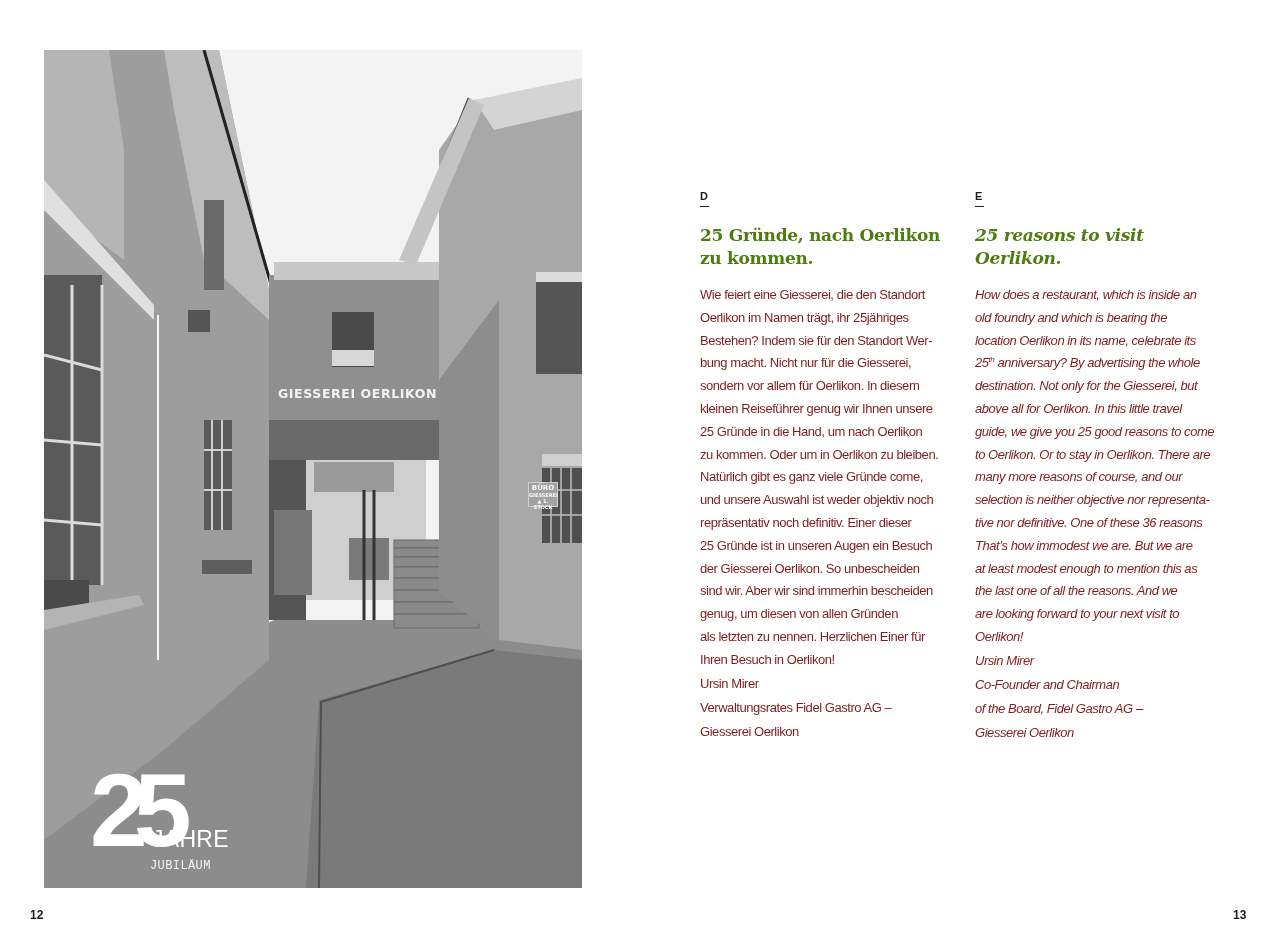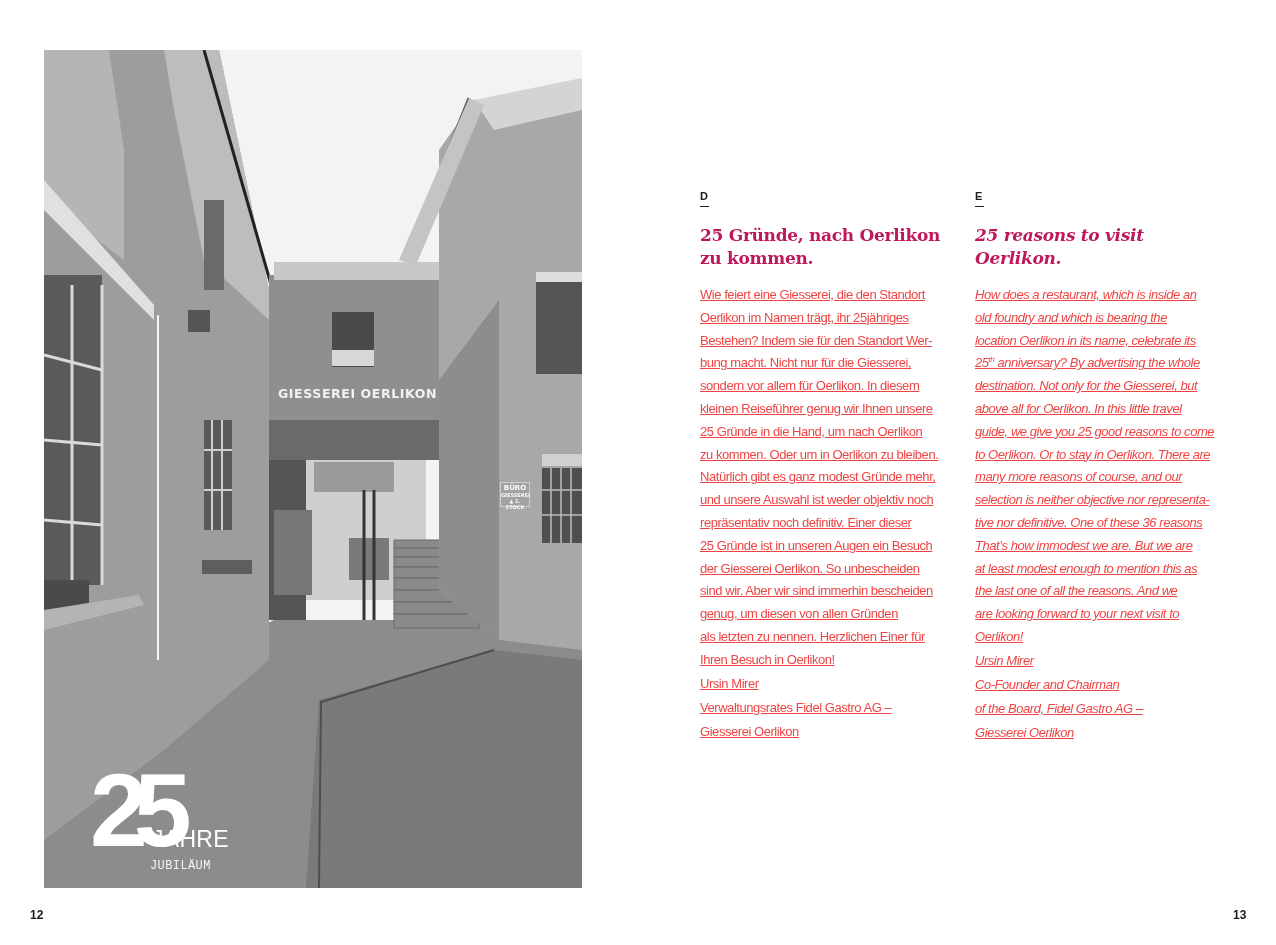--- a/index.html
+++ b/index.html
@@ -11,21 +11,21 @@
     .photo {
       position: absolute; left: 44px; top: 50px; width: 538px; height: 838px;
       background: #8a8a8a; overflow: hidden;
     }
     .photo svg { position: absolute; left: 0; top: 0; width: 538px; height: 838px; display: block; }
     .sign-text {
       position: absolute; left: 234px; top: 336px; font-family: "DejaVu Sans", sans-serif;
       font-weight: bold; font-size: 12.5px; letter-spacing: 0.6px; color: #f2f2f2; white-space: nowrap;
     }
     .buero-sign {
-      position: absolute; left: 456px; top: 432px; width: 28px; height: 22px; background: #a2a2a2;
+      position: absolute; left: 484px; top: 432px; width: 28px; height: 22px; background: #a2a2a2;
       border: 1px solid #cfcfcf; color: #fafafa; font-family: "DejaVu Sans", sans-serif;
       font-size: 5px; line-height: 6px; text-align: center; font-weight: bold; padding-top: 1px;
     }
     .buero-sign .big { font-size: 7px; line-height: 8px; }
     .logo {
       position: absolute; left: 46px; top: 722px; width: 160px; height: 100px; color: #ffffff;
     }
     .logo .num {
       position: absolute; left: 0; top: -14px; font-family: "Liberation Sans", sans-serif;
       font-weight: bold; font-size: 104px; letter-spacing: -14px; line-height: 104px;
@@ -42,26 +42,26 @@
     
     .col { position: absolute; top: 186px; width: 250px; }
     .col-de { left: 700px; }
     .col-en { left: 975px; width: 240px; }
     .label {
       font-family: "Liberation Sans", sans-serif; font-weight: bold; font-size: 11px; line-height: 14px;
       display: inline-block; border-bottom: 1.5px solid #222; padding-bottom: 3px; width: 9px;
     }
     .title {
       margin: 17px 0 0 0; font-family: "DejaVu Serif", serif; font-weight: bold; font-size: 17px;
-      line-height: 23px; letter-spacing: -0.3px; color: #be185d;
+      line-height: 23px; letter-spacing: -0.3px; color: #4d7c0f;
     }
     .col-en .title { font-style: italic; }
     .body {
       margin-top: 14px; font-family: "Liberation Sans", sans-serif; font-size: 13px; line-height: 22.8px;
-      letter-spacing: -0.45px; color: #ef4444; white-space: nowrap; text-decoration: underline;
+      letter-spacing: -0.45px; color: #7f1d1d; white-space: nowrap;
     }
     .col-en .body { font-style: italic; }
     .body .ln { display: block; height: 22.8px; }
     .body sup { font-size: 8px; line-height: 0; vertical-align: 5px; }
     .sig { margin-top: 1px; }
     .sig .ln { height: 24px; }
     .pagenum {
       position: absolute; top: 908px; font-family: "Liberation Sans", sans-serif; font-weight: bold;
       font-size: 12px; color: #1a1a1a; text-align: center;
     }
@@ -173,21 +173,21 @@
   </h2>
   <div class="body">
     <span class="ln">Wie feiert eine Giesserei, die den Standort</span>
     <span class="ln">Oerlikon im Namen trägt, ihr 25jähriges</span>
     <span class="ln">Bestehen? Indem sie für den Standort Wer-</span>
     <span class="ln">bung macht. Nicht nur für die Giesserei,</span>
     <span class="ln">sondern vor allem für Oerlikon. In diesem</span>
     <span class="ln">kleinen Reiseführer genug wir Ihnen unsere</span>
     <span class="ln">25 Gründe in die Hand, um nach Oerlikon</span>
     <span class="ln">zu kommen. Oder um in Oerlikon zu bleiben.</span>
-    <span class="ln">Natürlich gibt es ganz modest Gründe mehr,</span>
+    <span class="ln">Natürlich gibt es ganz viele Gründe come,</span>
     <span class="ln">und unsere Auswahl ist weder objektiv noch</span>
     <span class="ln">repräsentativ noch definitiv. Einer dieser</span>
     <span class="ln">25 Gründe ist in unseren Augen ein Besuch</span>
     <span class="ln">der Giesserei Oerlikon. So unbescheiden</span>
     <span class="ln">sind wir. Aber wir sind immerhin bescheiden</span>
     <span class="ln">genug, um diesen von allen Gründen</span>
     <span class="ln">als letzten zu nennen. Herzlichen Einer für</span>
     <span class="ln">Ihren Besuch in Oerlikon!</span>
   </div>
   <div class="body sig">

